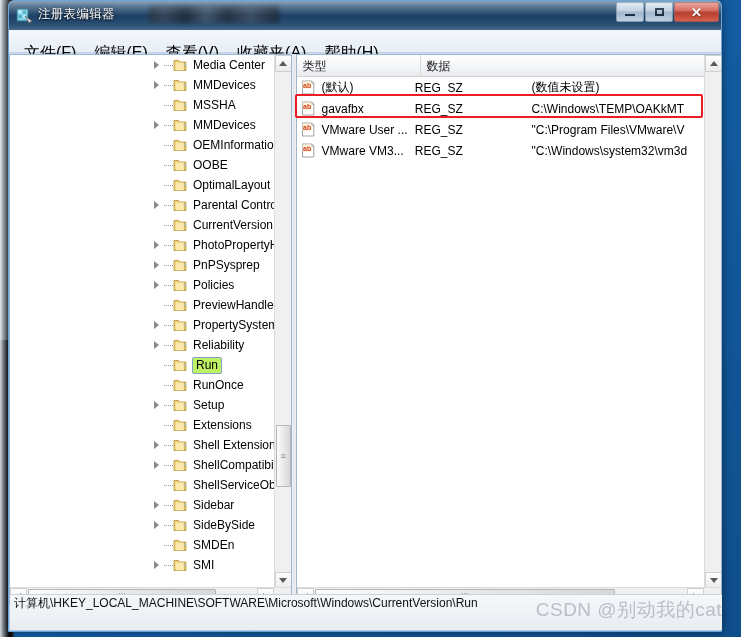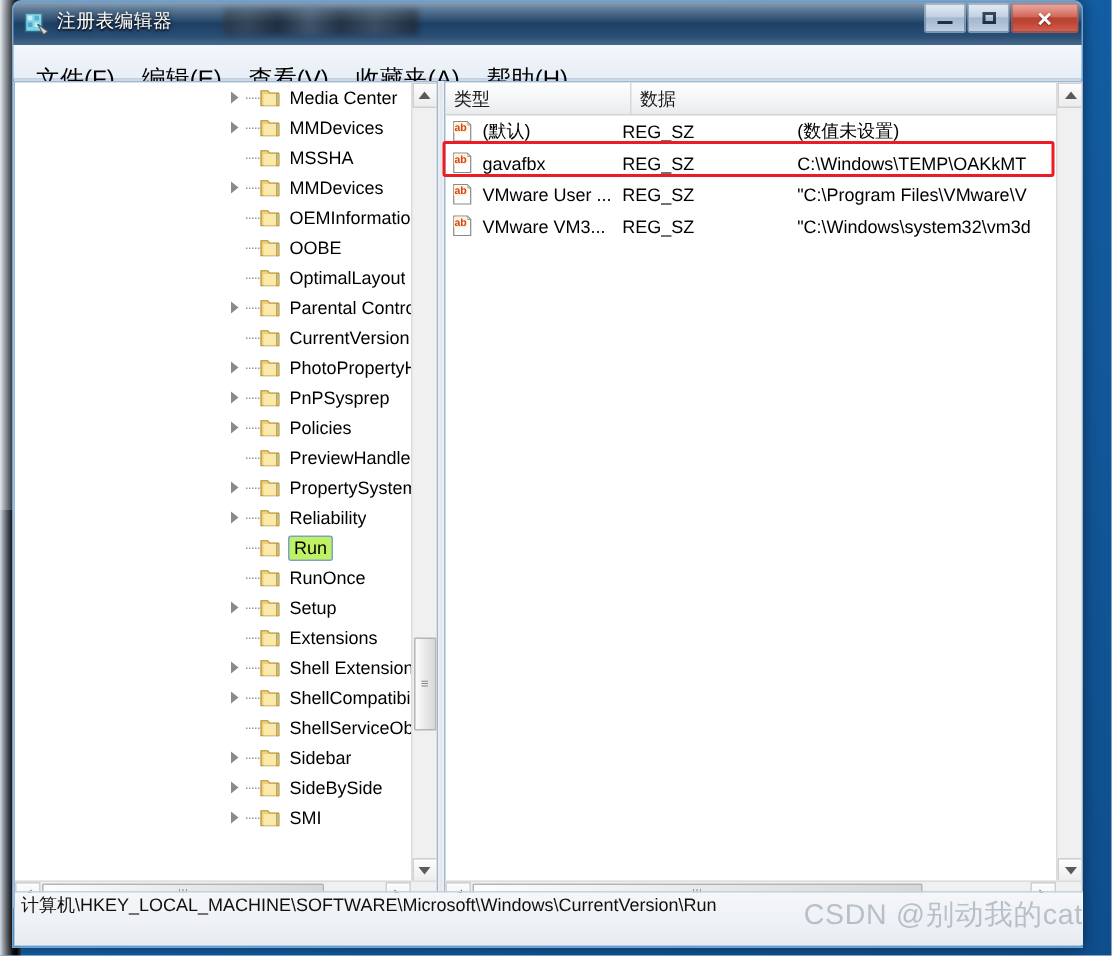--- a/index.html
+++ b/index.html
@@ -703,20 +703,34 @@
                 <path d="M1 2.5 L5.5 2.5 L6.6 4 L12.5 4 L12.5 12.5 L1 12.5 Z" fill="#f0cf7a" stroke="#b08f33" stroke-width=".8"></path>
                 <path d="M2.6 4.6 L12.4 4.6 L12.4 12.3 L2.6 12.3 Z" fill="#fbe8ab"></path>
                 <path d="M11.4 4.3 L13.1 4.3 L13.1 12.5 L11.4 12.5 Z" fill="#e6c167" stroke="#b08f33" stroke-width=".5"></path>
                 <rect x="11.7" y="5.6" width=".9" height="2.6" fill="#7fc6dd"></rect>
               </svg>
             </div>
             <div class="tlabel">SideBySide</div>
           </div>
           <div class="tnode">
             <div style="width: 138px; flex: 0 0 auto;"></div>
+            <div class="expander"></div>
+            <div class="dash"></div>
+            <div class="folder">
+              <svg width="16" height="14" viewBox="0 0 16 14">
+                <path d="M1 2.5 L5.5 2.5 L6.6 4 L12.5 4 L12.5 12.5 L1 12.5 Z" fill="#f0cf7a" stroke="#b08f33" stroke-width=".8"></path>
+                <path d="M2.6 4.6 L12.4 4.6 L12.4 12.3 L2.6 12.3 Z" fill="#fbe8ab"></path>
+                <path d="M11.4 4.3 L13.1 4.3 L13.1 12.5 L11.4 12.5 Z" fill="#e6c167" stroke="#b08f33" stroke-width=".5"></path>
+                <rect x="11.7" y="5.6" width=".9" height="2.6" fill="#7fc6dd"></rect>
+              </svg>
+            </div>
+            <div class="tlabel">SMDEn</div>
+          </div>
+          <div class="tnode">
+            <div style="width: 138px; flex: 0 0 auto;"></div>
             <div class="expander">
               <div class="arrow"></div>
             </div>
             <div class="dash"></div>
             <div class="folder">
               <svg width="16" height="14" viewBox="0 0 16 14">
                 <path d="M1 2.5 L5.5 2.5 L6.6 4 L12.5 4 L12.5 12.5 L1 12.5 Z" fill="#f0cf7a" stroke="#b08f33" stroke-width=".8"></path>
                 <path d="M2.6 4.6 L12.4 4.6 L12.4 12.3 L2.6 12.3 Z" fill="#fbe8ab"></path>
                 <path d="M11.4 4.3 L13.1 4.3 L13.1 12.5 L11.4 12.5 Z" fill="#e6c167" stroke="#b08f33" stroke-width=".5"></path>
                 <rect x="11.7" y="5.6" width=".9" height="2.6" fill="#7fc6dd"></rect>

